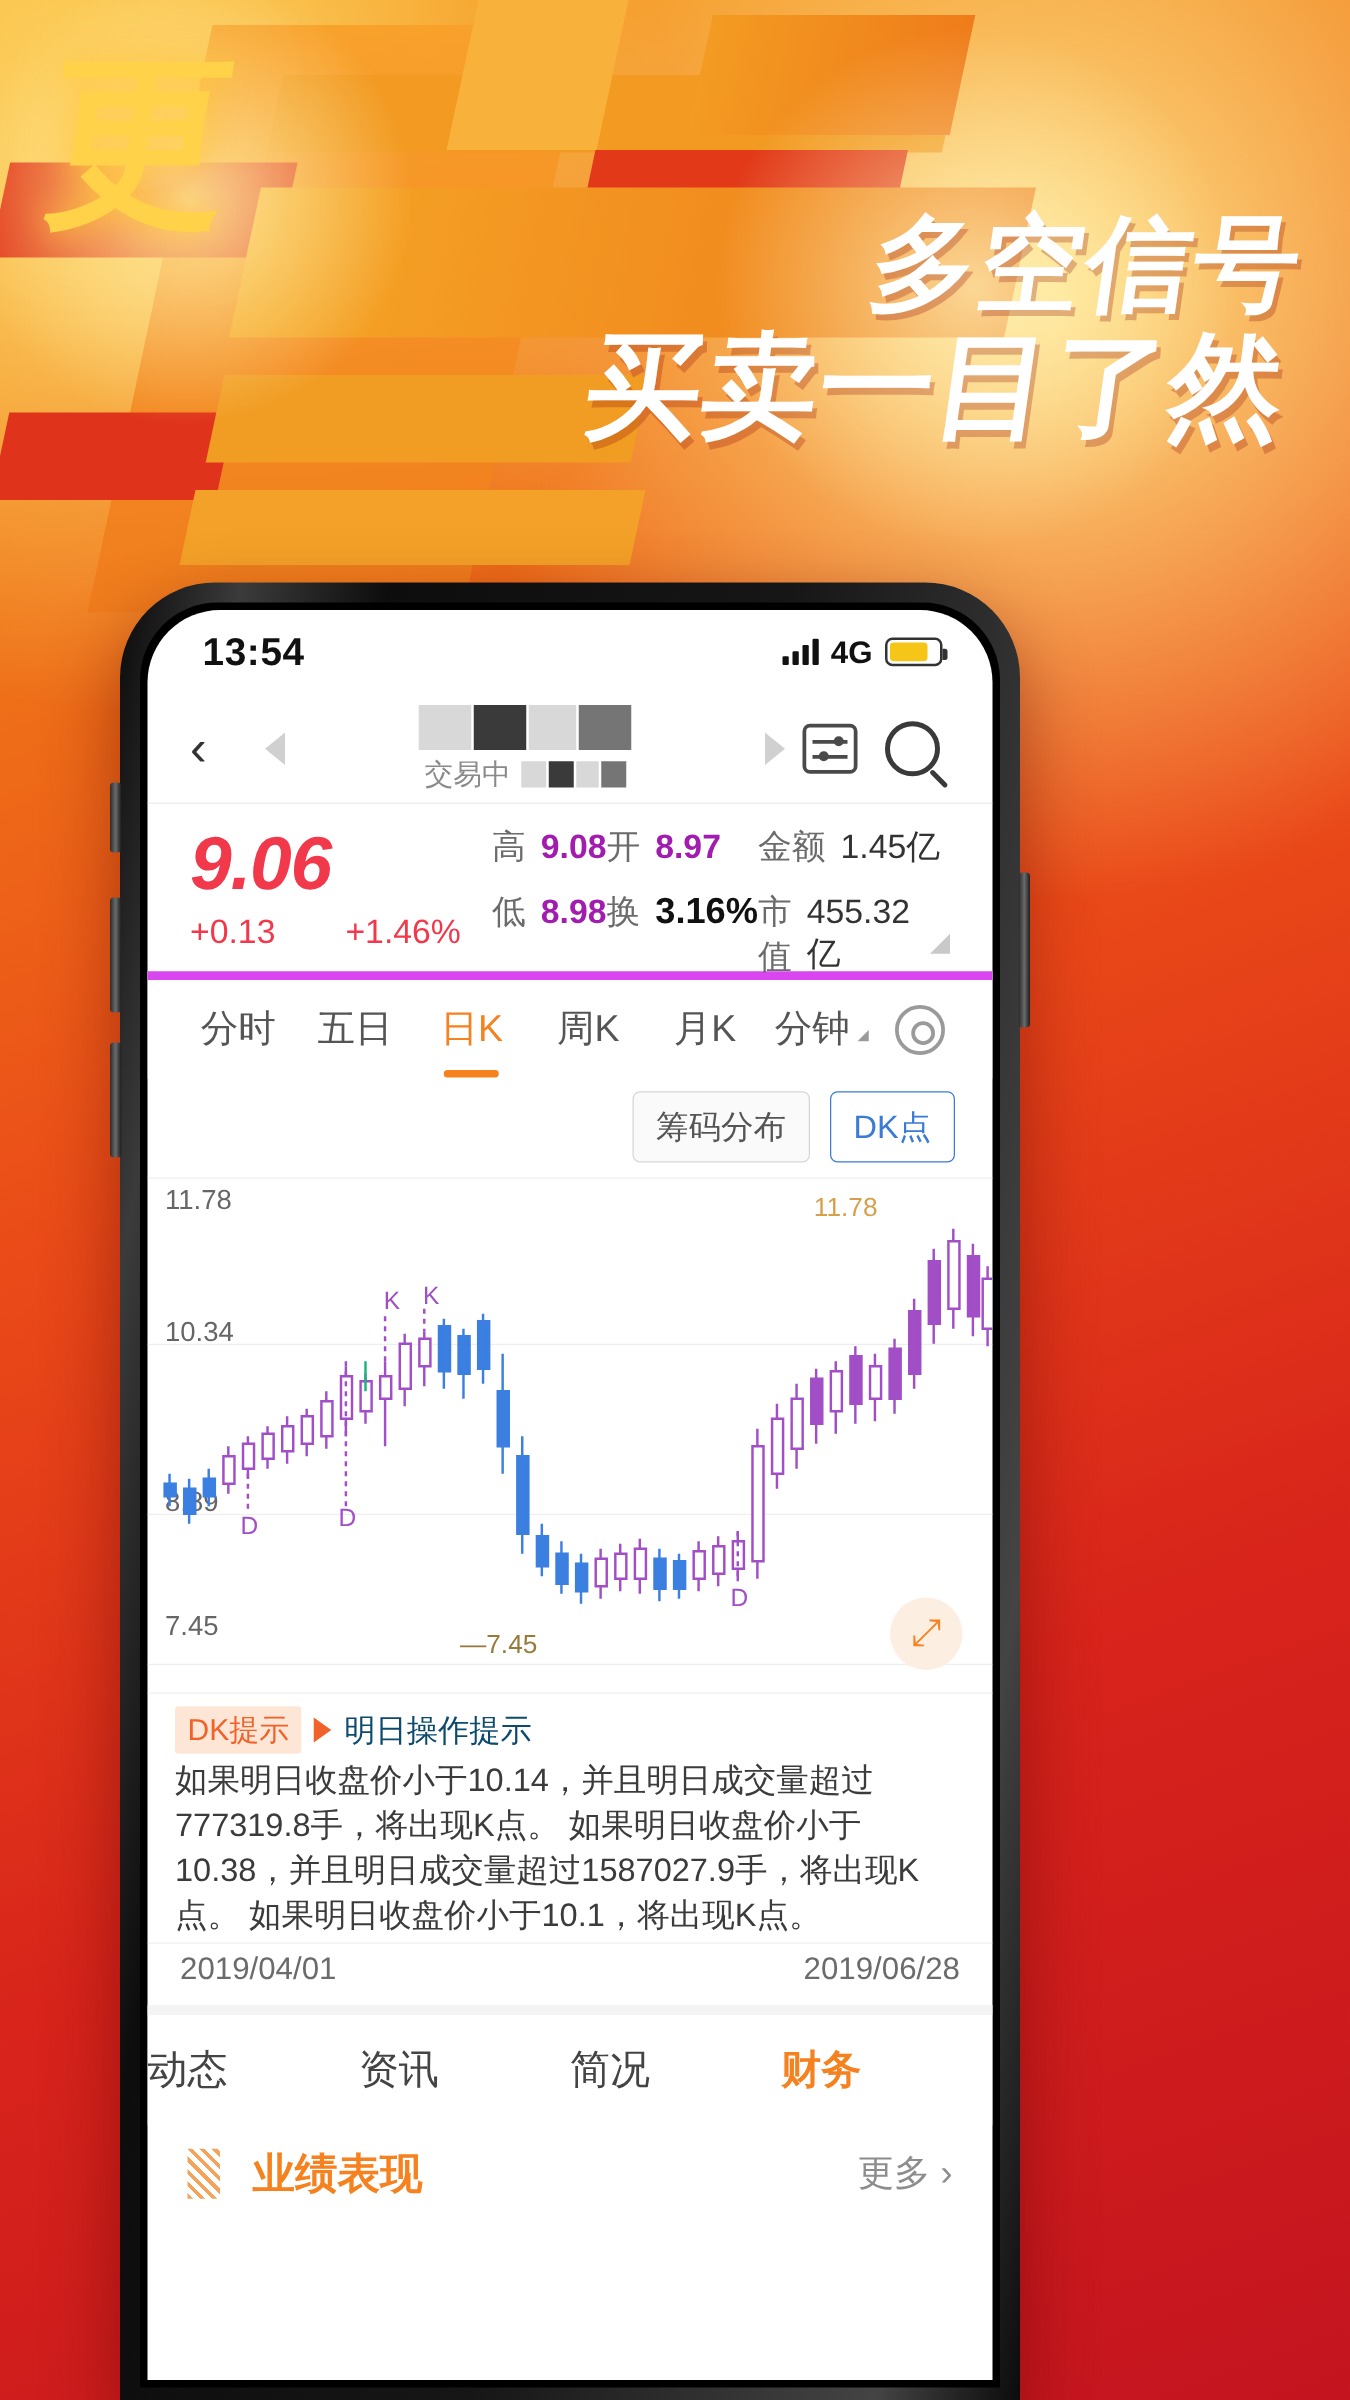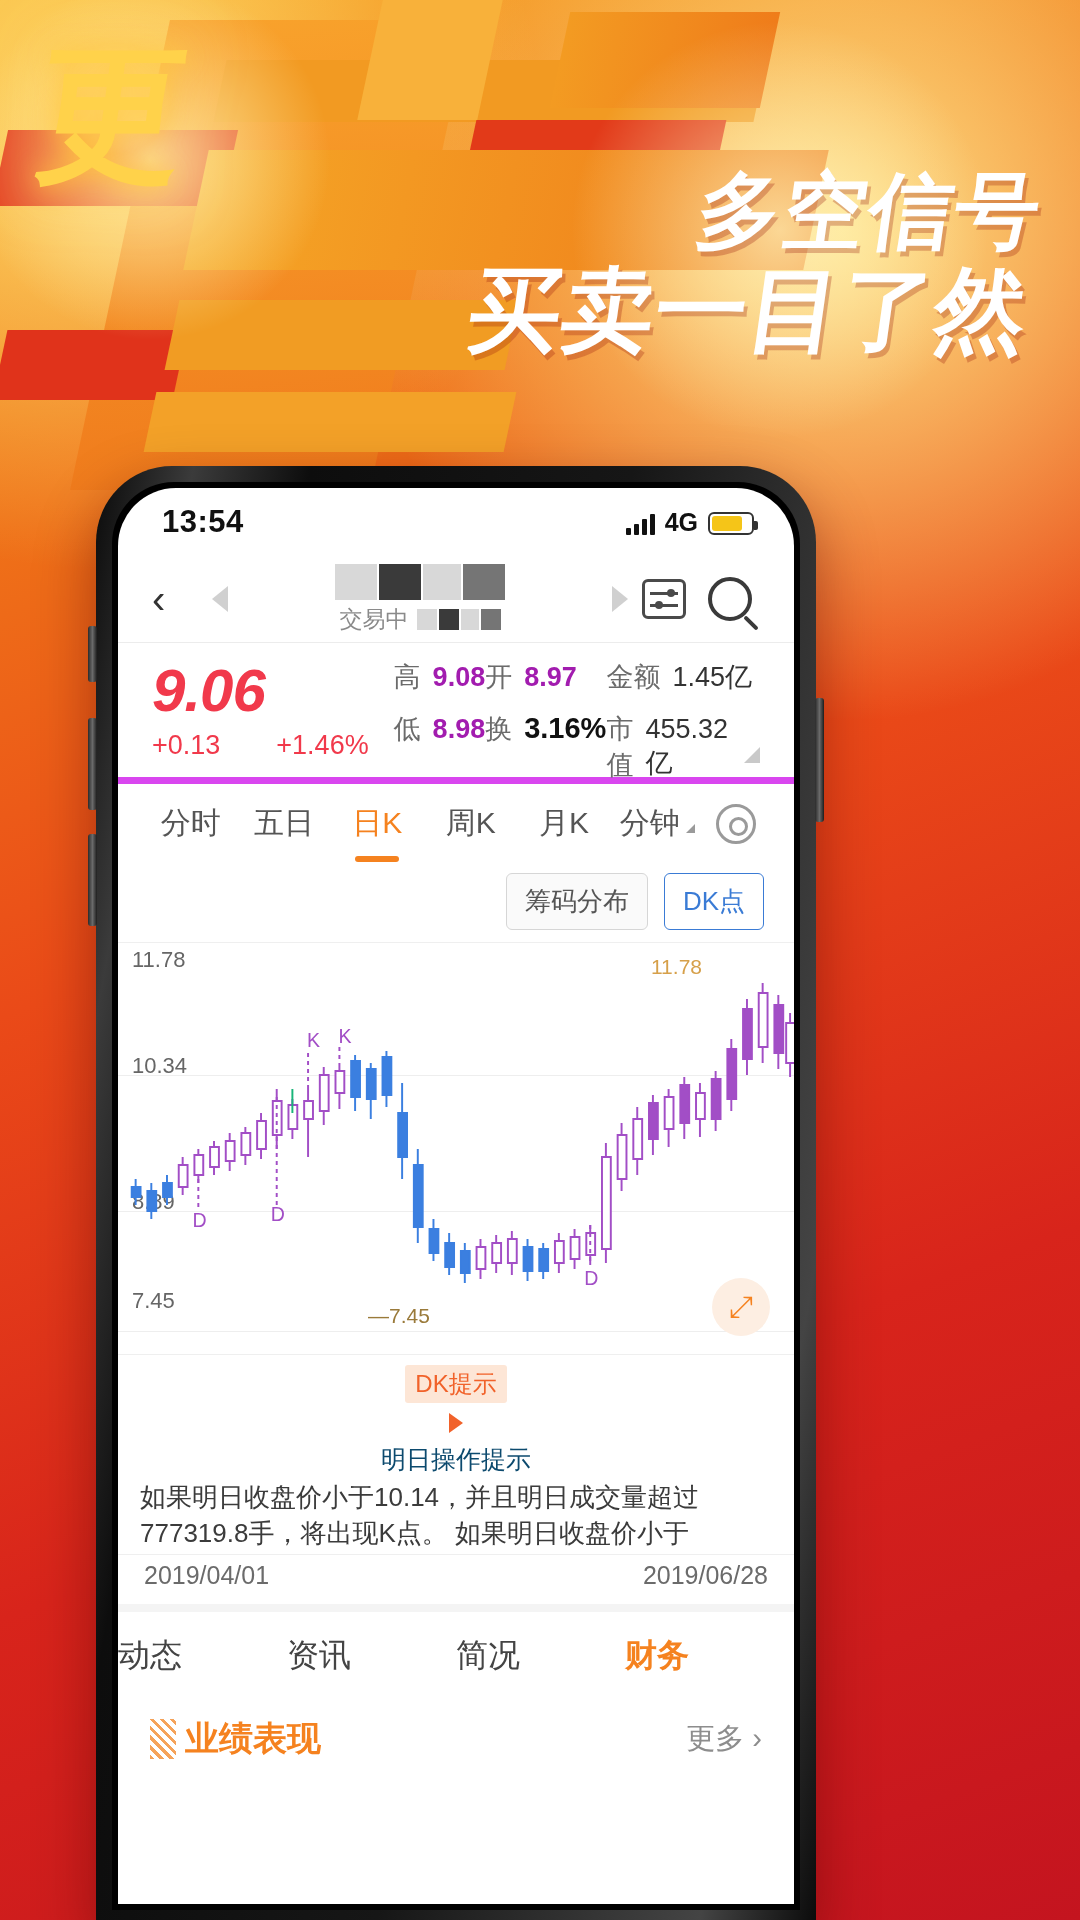--- a/index.html
+++ b/index.html
@@ -84,21 +84,21 @@
   .btn-side{ position:absolute; background:linear-gradient(90deg,#2b2b2b,#6a6a6a,#1d1d1d); border-radius:3px; }
   .bs1{ left:-8px; top:160px;  width:9px; height:56px; }
   .bs2{ left:-8px; top:252px;  width:9px; height:92px; }
   .bs3{ left:-8px; top:368px;  width:9px; height:92px; }
   .bs4{ right:-8px;top:232px;  width:9px; height:124px; }
 
   
   .statusbar{ height:68px; display:flex; align-items:center; justify-content:space-between;
     padding:0 40px 0 44px; }
   .sb-time{ font-size:31px; font-weight:600; color:#111; letter-spacing:.5px; }
-  .sb-right{ display:flex; align-items:flex-end; gap:10px; }
+  .sb-right{ display:flex; align-items:flex-start; gap:10px; }
   .bars{ display:flex; align-items:flex-end; gap:3px; height:22px; }
   .bars i{ display:block; width:5px; background:#111; border-radius:1px; }
   .bars i:nth-child(1){height:7px}.bars i:nth-child(2){height:11px}
   .bars i:nth-child(3){height:16px}.bars i:nth-child(4){height:21px}
   .net{ font-size:25px; font-weight:600; color:#111; line-height:1; }
   .batt{ width:46px; height:23px; border:2px solid #333; border-radius:6px; position:relative; padding:2px; }
   .batt .fill{ height:100%; width:80%; background:#f5c518; border-radius:3px; }
   .batt:after{ content:""; position:absolute; right:-6px; top:7px; width:4px; height:9px;
     background:#333; border-radius:0 2px 2px 0; }
 
@@ -165,39 +165,39 @@
   .glabel{ position:absolute; left:14px; font-size:22px; color:#666; }
   .gline{ position:absolute; left:0; right:0; height:1px; background:#eee; }
   .hi-lab{ position:absolute; font-size:21px; color:#d6a04a; }
   .lo-lab{ position:absolute; font-size:21px; color:#9a7a3a; }
   .expand{ position:absolute; right:24px; bottom:18px; width:58px;height:58px; border-radius:50%;
     background:#fdeee2; display:flex; align-items:center; justify-content:center; }
   .expand span{ color:#f5821f; font-size:30px; }
 
   
   .dk{ border-top:1px solid #efefef; padding:10px 22px 6px 22px; height:200px; overflow:hidden; }
-  .dk-head{ display:flex; align-items:center; gap:10px;flex-direction:column; }
+  .dk-head{ display:flex; align-items:center; gap:10px; }
   .dk-tag{ background:#fde6d6; color:#f1622a; font-size:24px; padding:3px 10px; border-radius:3px; }
   .dk-arrow{ width:0;height:0; border-top:10px solid transparent; border-bottom:10px solid transparent;
     border-left:14px solid #f1622a; }
   .dk-sub{ font-size:25px; color:#0c4a6e; }
   .dk-body{ font-size:26px; color:#3b3b3b; line-height:1.38; margin-top:4px; }
 
   
   .daterow{ display:flex; justify-content:space-between; padding:6px 26px 14px 26px;
     font-size:25px; color:#6b6b6b; border-top:1px solid #efefef; }
 
   
   .btabs{ display:flex; height:96px; align-items:center; background:#fff; border-top:8px solid #f4f4f4; }
   .btab{ flex:1; font-size:32px; color:#444; }
   .btab.act{ color:#f5821f; font-weight:bold; }
 
   
   .fcard{ display:flex; align-items:center; justify-content:space-between; padding:16px 32px 0 32px; }
-  .fleft{ display:flex; align-items:center; gap:9px; }
+  .fleft{ display:flex; align-items:center; gap:26px; }
   .hatch{ width:26px; height:40px;
     background:repeating-linear-gradient(45deg,#f5a35a 0 3px,#ffffff 3px 7px); }
   .ftitle{ font-size:34px; color:#f5821f; font-weight:bold; }
   .fmore{ font-size:29px; color:#8d8d8d; }
 </style>
 </head>
 <body>
 
 <div class="poster-bg">
   <div class="stroke s1"></div>

